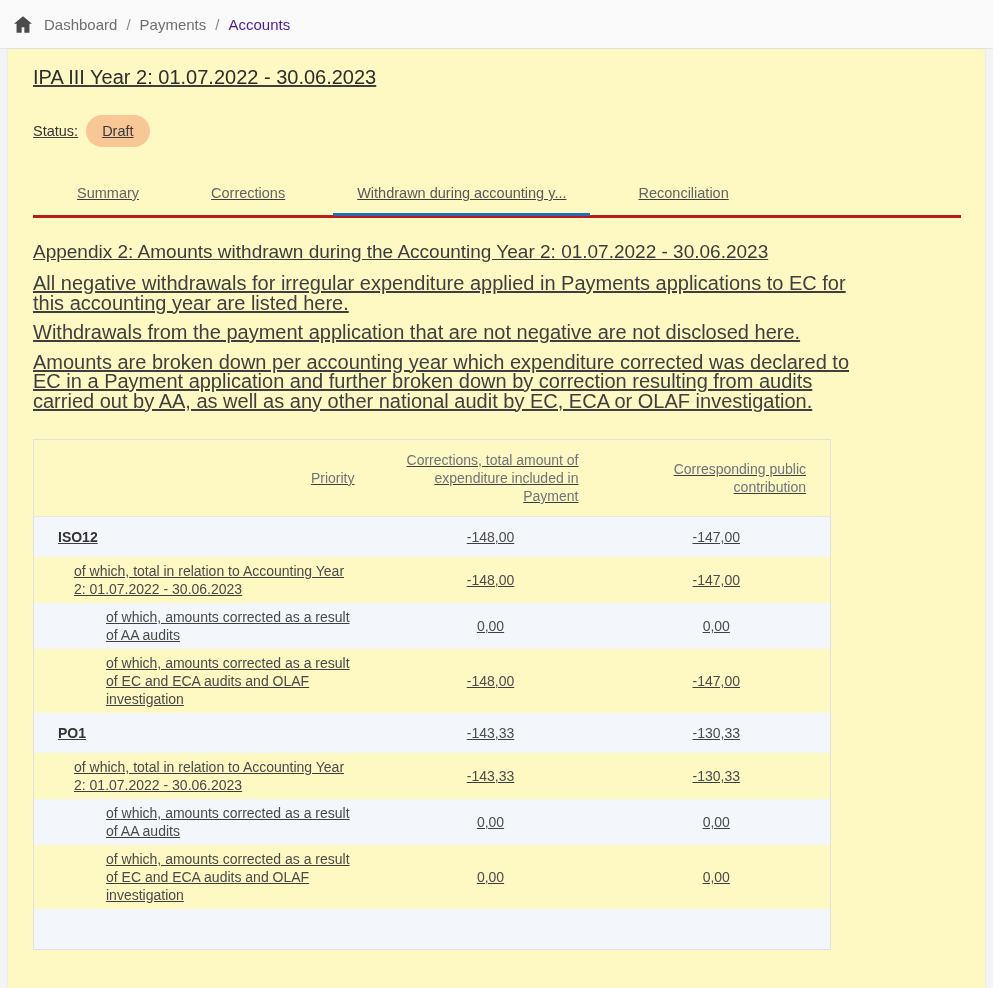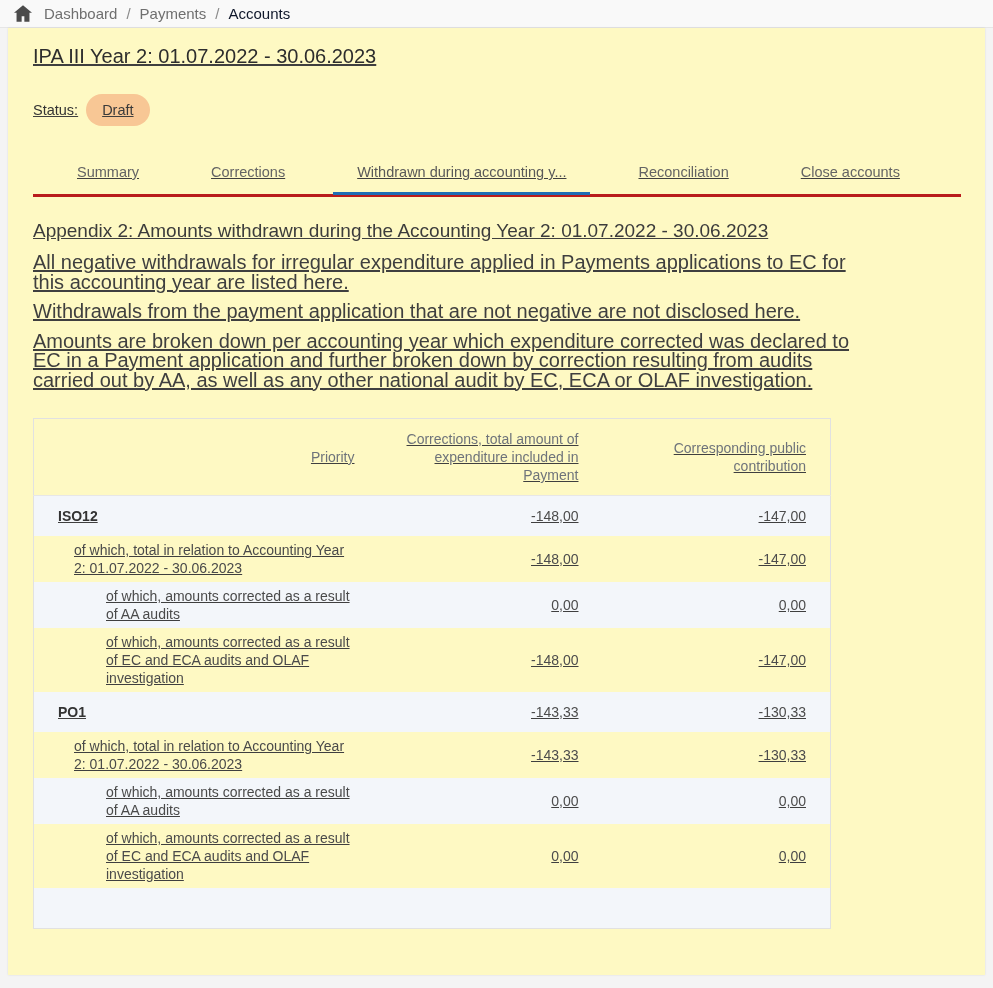--- a/index.html
+++ b/index.html
@@ -3,32 +3,32 @@
 <meta charset="utf-8">
 <style>
   * { margin: 0; padding: 0; box-sizing: border-box; }
   html, body { width: 993px; height: 988px; overflow: hidden; }
   body {
     font-family: "Liberation Sans", sans-serif;
     background: #f4f4f4;
     color: #3f3f3f;
   }
   .topbar {
-    height: 28px;
+    height: 49px;
     background: #f9f9f9;
     border-bottom: 1px solid #e6e6e6;
     display: flex;
     align-items: center;
     padding: 0 14px;
   }
   .home { display: inline-flex; align-items: center; margin-right: 12px; cursor: pointer; }
   .crumbs { display: flex; align-items: center; gap: 9px; font-size: 15px; }
   .crumb { color: #6f6f6f; text-decoration: none; cursor: pointer; }
   .sep { color: #8a8a8a; }
-  .crumb.current { color: #0f172a; cursor: default; }
+  .crumb.current { color: #4c1d95; cursor: default; }
 
   .card {
     margin: 0 8px;
     background: #fef9c3;
     min-height: 947px;
     padding: 14px 24px 0 25px;
     box-shadow: 0 0 2px rgba(0,0,0,0.10);
     text-decoration: underline;
   }
   .title {
@@ -109,21 +109,21 @@
   .data-table td {
     padding: 5px 24px;
     line-height: 18px;
     vertical-align: middle;
     color: #4a4a4a;
   }
   .data-table tr.lvl-0 td { padding-top: 11px; padding-bottom: 11px; }
   .data-table tr.lvl-0 td.cell-label { font-weight: 700; color: #333333; }
   .data-table tr.lvl-1 td.cell-label { padding-left: 40px; }
   .data-table tr.lvl-2 td.cell-label { padding-left: 72px; }
-  .data-table td.num { color: #4c4c4c; }
+  .data-table td.num { color: #4c4c4c; text-align: center; }
   .data-table tr.stub td { padding: 0; height: 40px; }
 </style>
 </head>
 <body>
 
 <div class="page">
 
   <header class="topbar">
     <span class="home">
       <svg width="18" height="17" viewBox="0 0 24 22" aria-hidden="true">
@@ -145,21 +145,20 @@
     <div class="status-row">
       <span class="status-label">Status:</span>
       <span class="badge">Draft</span>
     </div>
 
     <div class="tabs" id="tabs">
         <div class="tab">Summary</div>
         <div class="tab">Corrections</div>
         <div class="tab active">Withdrawn during accounting y...</div>
         <div class="tab">Reconciliation</div>
-        <div class="tab">Close accounts</div>
       </div>
 
     <h2 class="heading">Appendix 2: Amounts withdrawn during the Accounting Year 2: 01.07.2022 - 30.06.2023</h2>
 
     <div id="paragraphs">
         <p class="para">All negative withdrawals for irregular expenditure applied in Payments applications to EC for this accounting year are listed here.</p>
         <p class="para">Withdrawals from the payment application that are not negative are not disclosed here.</p>
         <p class="para">Amounts are broken down per accounting year which expenditure corrected was declared to EC in a Payment application and further broken down by correction resulting from audits carried out by AA, as well as any other national audit by EC, ECA or OLAF investigation.</p>
       </div>
 

